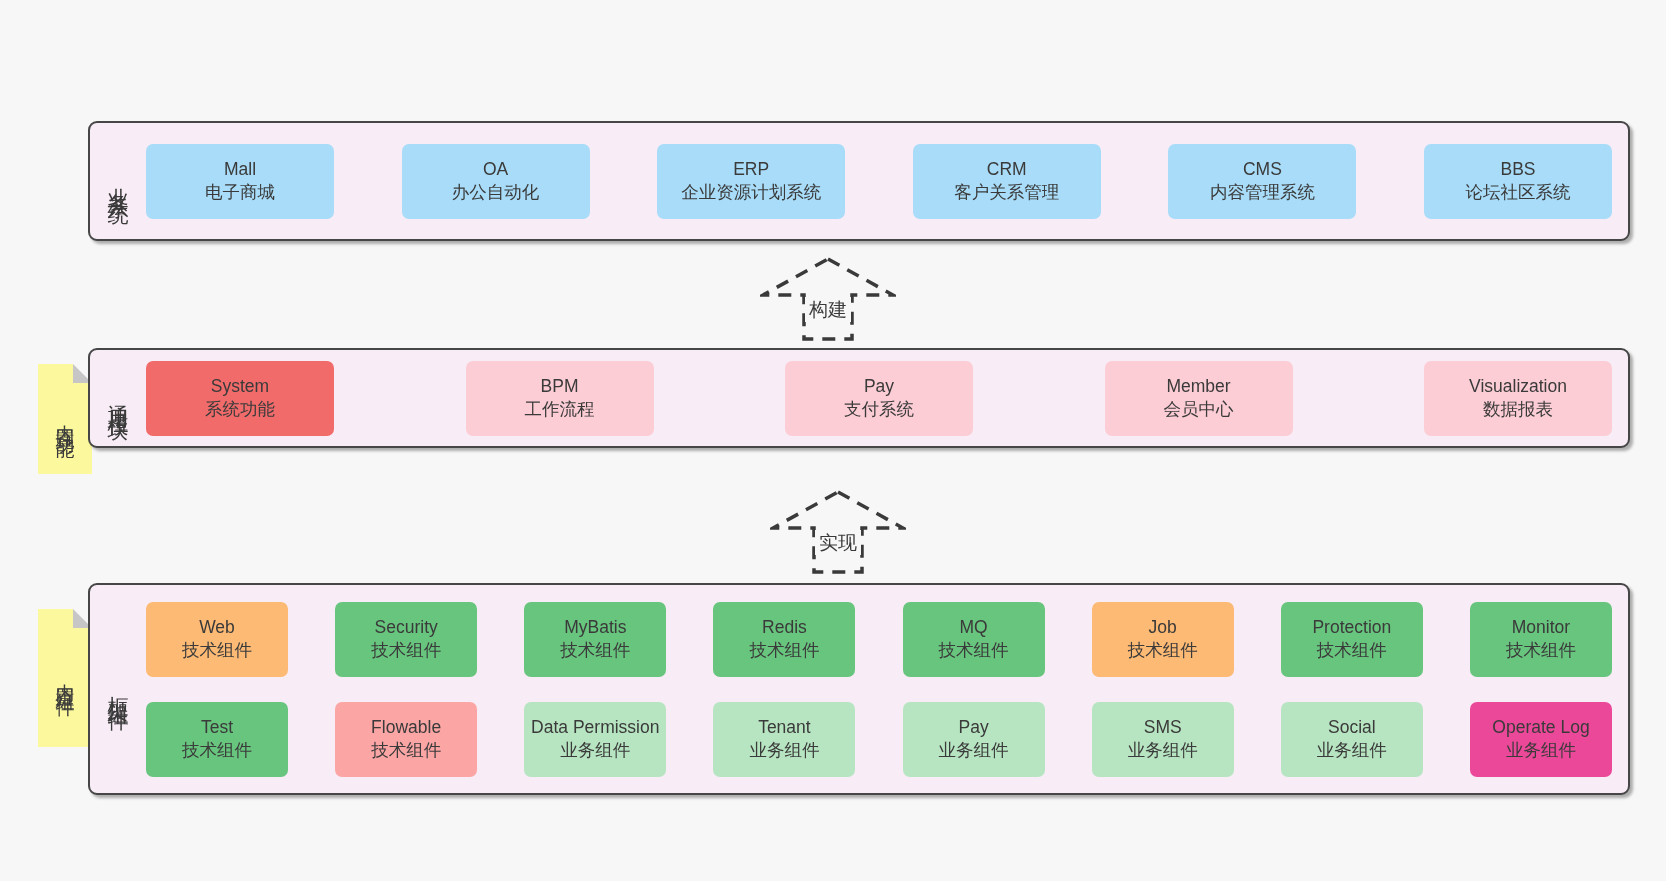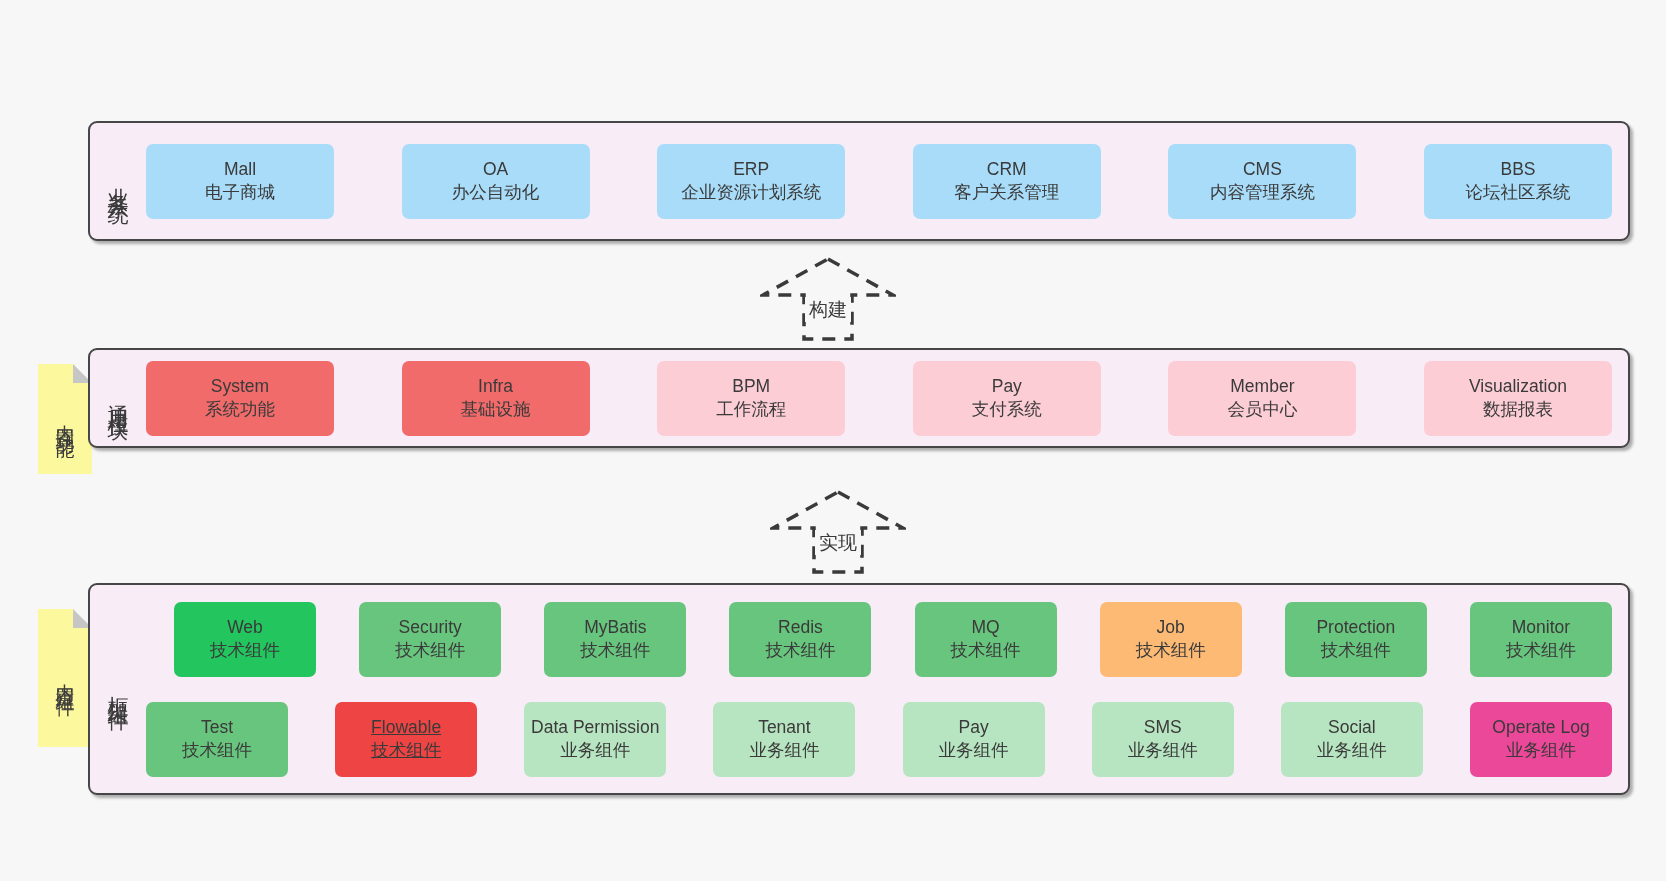--- a/index.html
+++ b/index.html
@@ -103,24 +103,20 @@
     <div class="band">
       <div class="band-label">
         <span class="v-text">通用模块</span>
       </div>
       <div class="rows">
           <div class="row">
             <div class="box" style="background: rgb(241, 107, 107);">
               <div class="box-name">System</div>
               <div class="box-desc">系统功能</div>
             </div>
-            <div class="box" style="background: rgb(241, 107, 107);">
-              <div class="box-name">Infra</div>
-              <div class="box-desc">基础设施</div>
-            </div>
             <div class="box" style="background: rgb(252, 205, 213);">
               <div class="box-name">BPM</div>
               <div class="box-desc">工作流程</div>
             </div>
             <div class="box" style="background: rgb(252, 205, 213);">
               <div class="box-name">Pay</div>
               <div class="box-desc">支付系统</div>
             </div>
             <div class="box" style="background: rgb(252, 205, 213);">
               <div class="box-name">Member</div>
@@ -139,21 +135,21 @@
     <div class="sticky sticky-2">
       <span class="v-text">内置组件</span>
       <span class="fold"></span>
     </div>
     <div class="band">
       <div class="band-label">
         <span class="v-text">框架组件</span>
       </div>
       <div class="rows">
           <div class="row">
-            <div class="box" style="background: #22c55e; margin-left: 28px;">
+            <div class="box" style="background: #fdba74;">
               <div class="box-name">Web</div>
               <div class="box-desc">技术组件</div>
             </div>
             <div class="box" style="background: rgb(104, 197, 126);">
               <div class="box-name">Security</div>
               <div class="box-desc">技术组件</div>
             </div>
             <div class="box" style="background: rgb(104, 197, 126);">
               <div class="box-name">MyBatis</div>
               <div class="box-desc">技术组件</div>
@@ -177,21 +173,21 @@
             <div class="box" style="background: rgb(104, 197, 126);">
               <div class="box-name">Monitor</div>
               <div class="box-desc">技术组件</div>
             </div>
           </div>
           <div class="row">
             <div class="box" style="background: rgb(104, 197, 126);">
               <div class="box-name">Test</div>
               <div class="box-desc">技术组件</div>
             </div>
-            <div class="box" style="background: #ef4444; text-decoration: underline;">
+            <div class="box" style="background: #fca5a5;">
               <div class="box-name">Flowable</div>
               <div class="box-desc">技术组件</div>
             </div>
             <div class="box" style="background: rgb(183, 229, 193);">
               <div class="box-name">Data Permission</div>
               <div class="box-desc">业务组件</div>
             </div>
             <div class="box" style="background: rgb(183, 229, 193);">
               <div class="box-name">Tenant</div>
               <div class="box-desc">业务组件</div>

